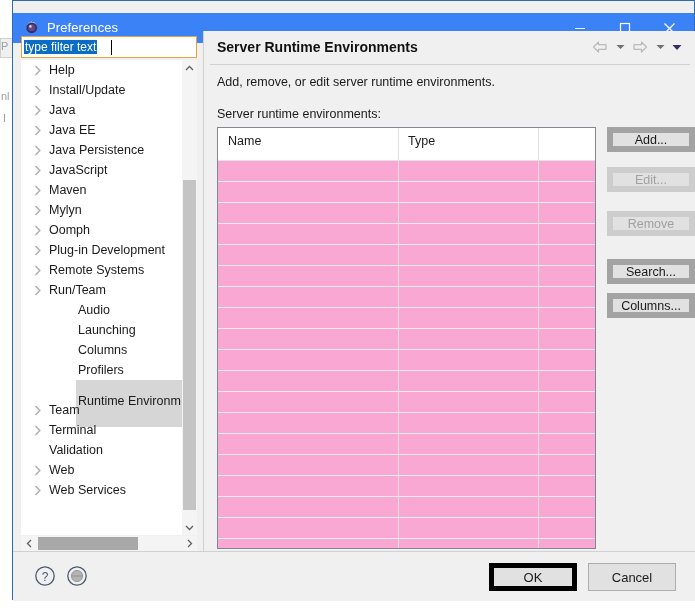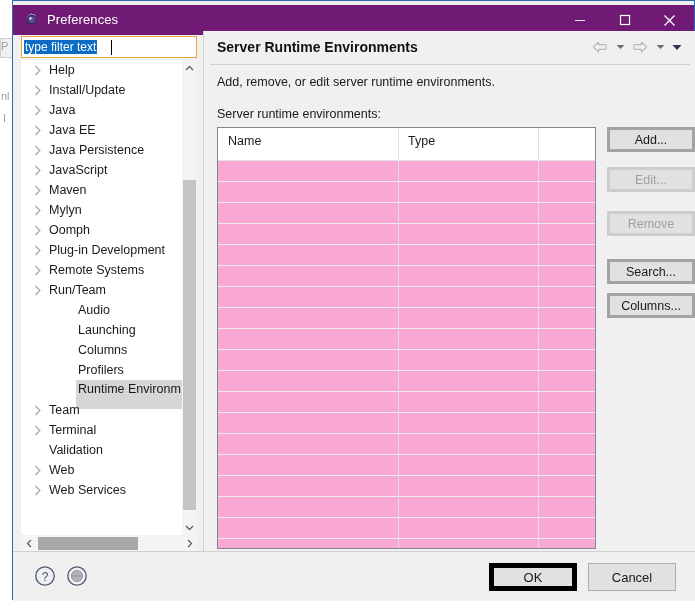--- a/index.html
+++ b/index.html
@@ -44,24 +44,24 @@
     width: 683px;
     height: 600px;
     background: #f0f0f0;
     border: 1px solid #2b6cb0;
     box-sizing: border-box;
   }
 
   
   #titlebar {
     position: absolute;
-    left: 0; top: 4px;
+    left: 0; top: 12px;
     width: 100%;
     height: 30px;
-    background: #701a75;
+    background: #3b82f6;
     box-sizing: border-box;
   }
   #title-icon {
     position: absolute;
     left: 10px; top: 6px;
     width: 18px; height: 18px;
   }
   #title-text {
     position: absolute;
     left: 34px; top: 7px;
@@ -156,26 +156,26 @@
     justify-content: center;
   }
   .tree-row .lbl {
     position: absolute;
     top: 0;
   }
   .tree-row.lvl0 .lbl { left: 28px; }
   .tree-row.lvl1 .lbl { left: 57px; }
   .tree-row.selected .lbl {
     background: #d6d6d6;
-    padding: 0 2px;
+    padding: 12px 2px;
     margin-left: -2px;
     max-width: 108px;
     overflow: hidden;
     display: inline-block;
-    height: 29px;
+    height: 23px;
     line-height: 19px;
   }
 
   
   #tree-vscroll {
     position: absolute;
     left: 161px; top: 24px;
     width: 15px; height: 475px;
     background: #f4f4f4;
   }
@@ -324,21 +324,21 @@
   #rt-colline-2 { left: 320px; }
 
   
   .sidebtn {
     position: absolute;
     left: 403px;
     width: 88px;
     height: 25px;
     box-sizing: border-box;
     background: #e1e1e1;
-    border: 3px solid #a3a3a3;
+    border: 6px solid #a3a3a3;
     font-size: 12.5px;
     color: #1a1a1a;
     display: flex;
     align-items: center;
     justify-content: center;
     cursor: default;
     font-family: "Liberation Sans", sans-serif;
   }
   .sidebtn.disabled {
     color: #a0a0a0;

